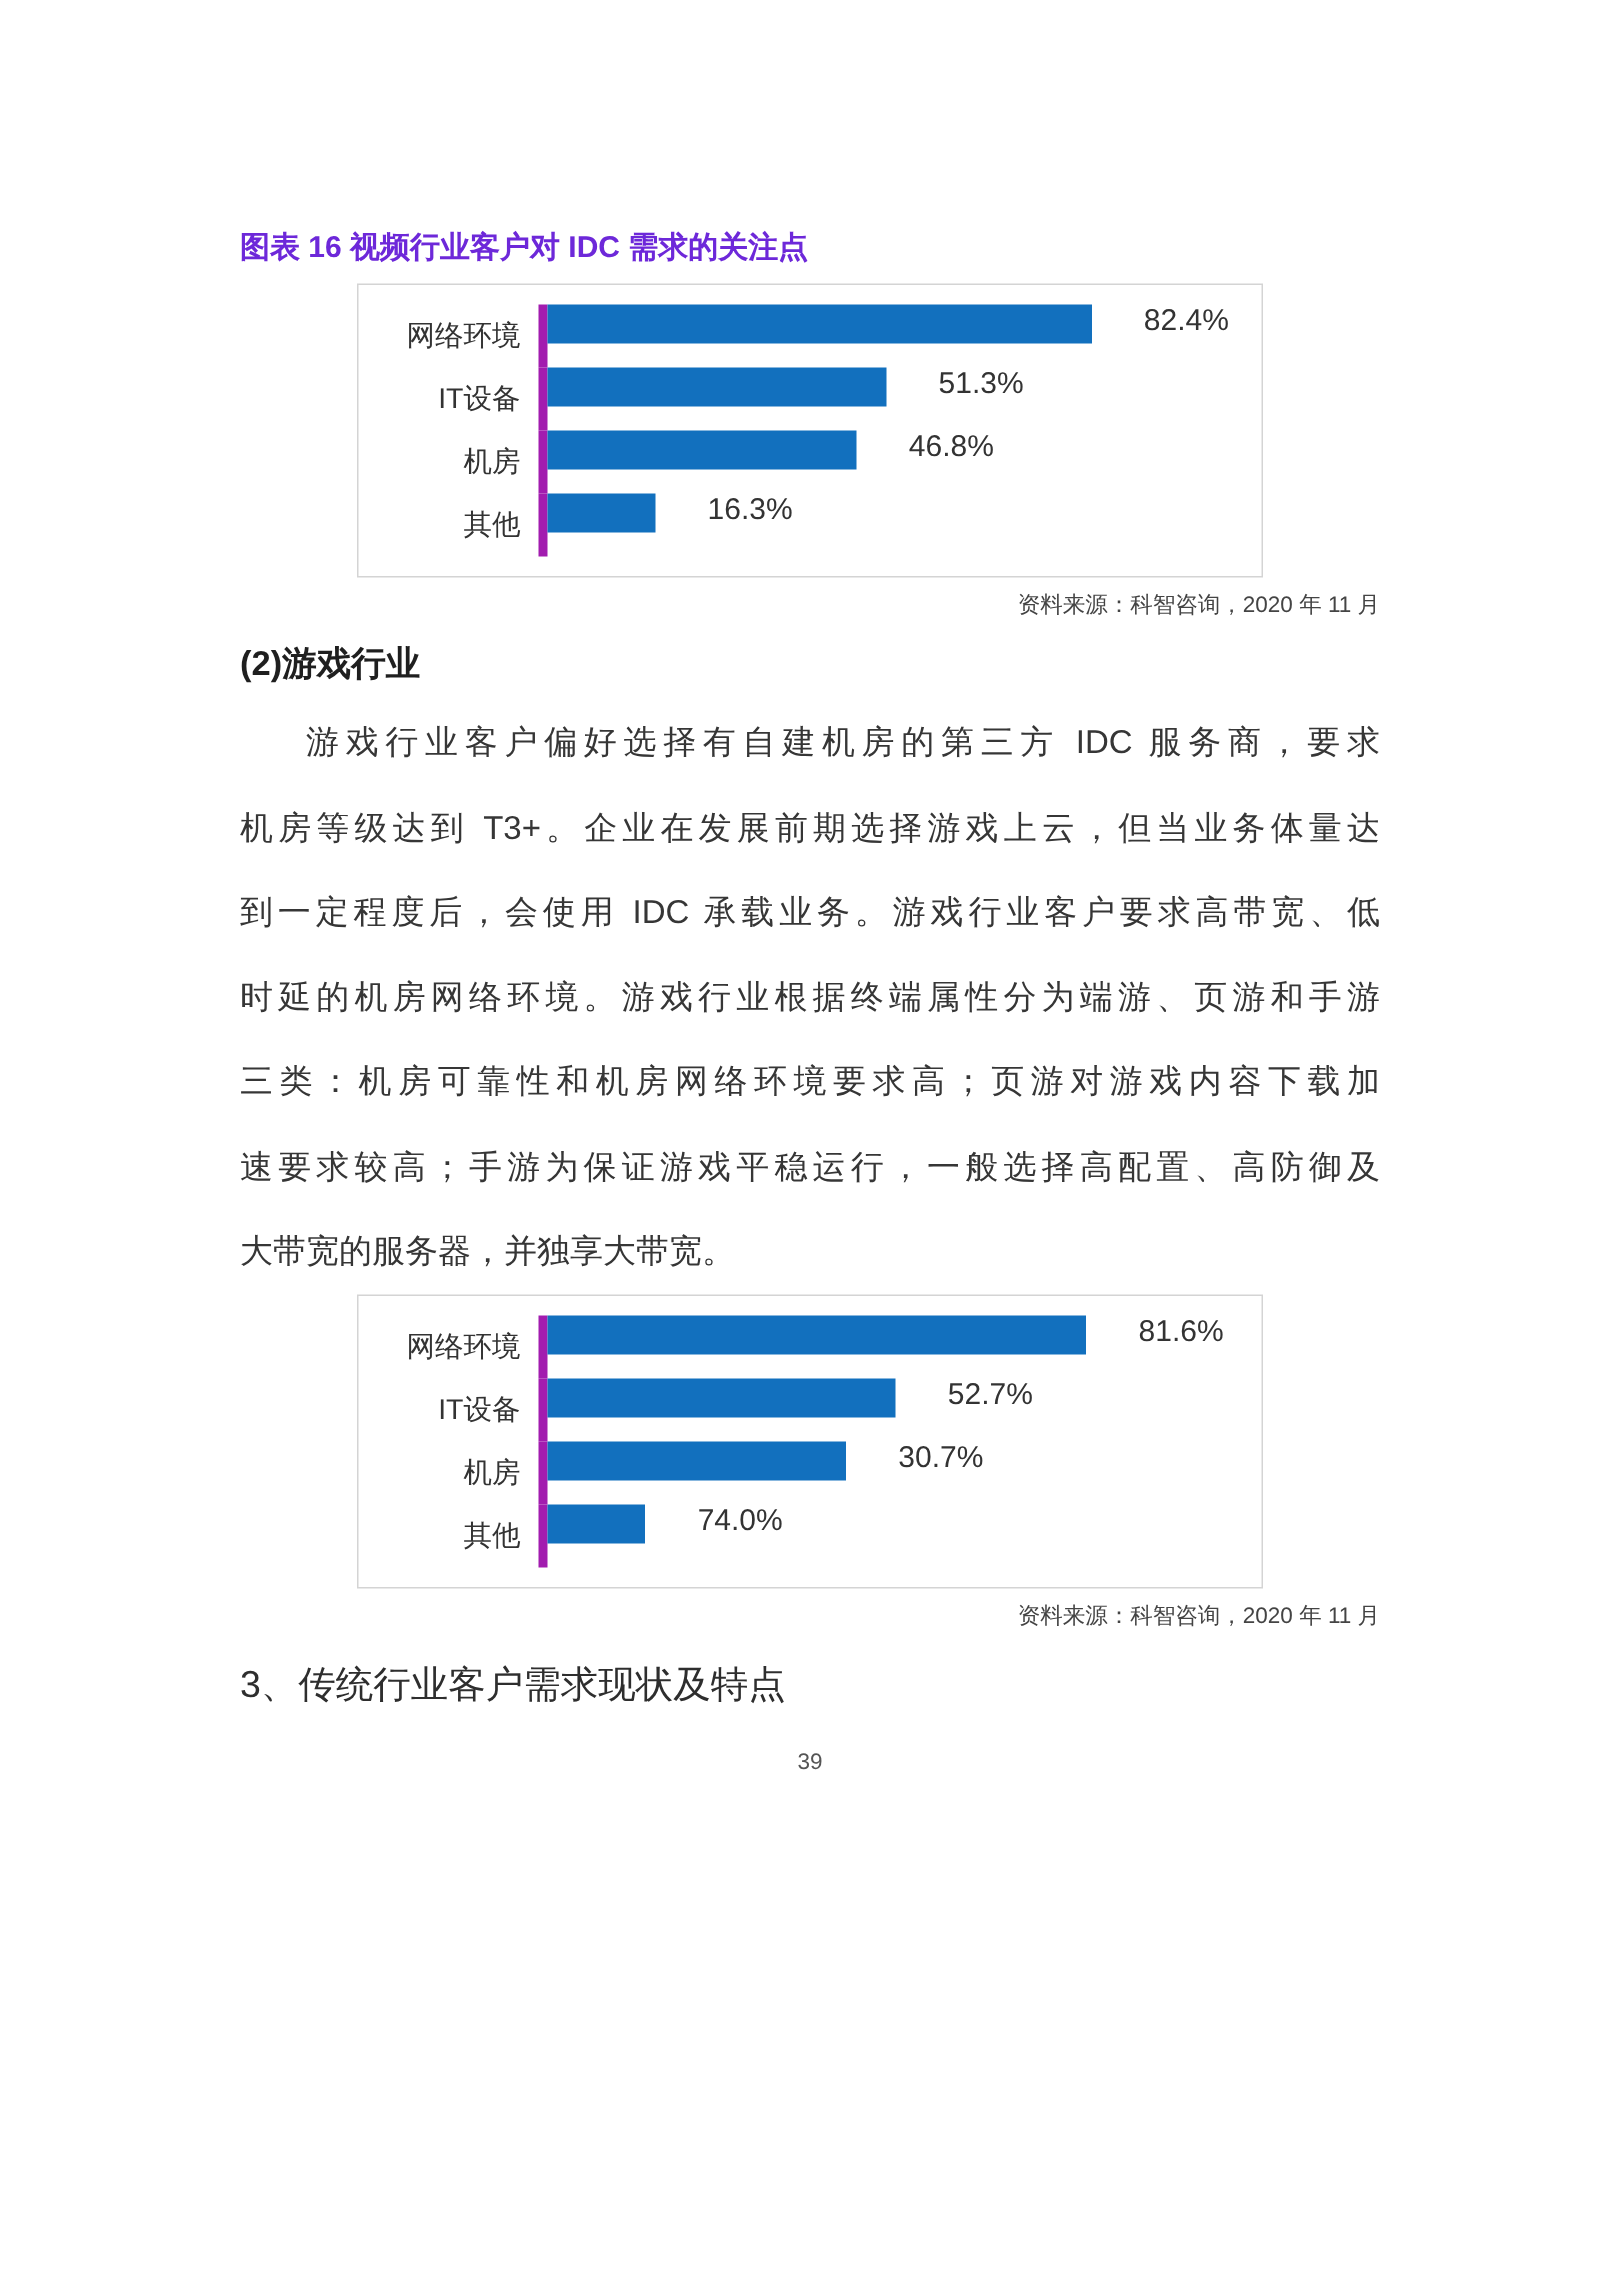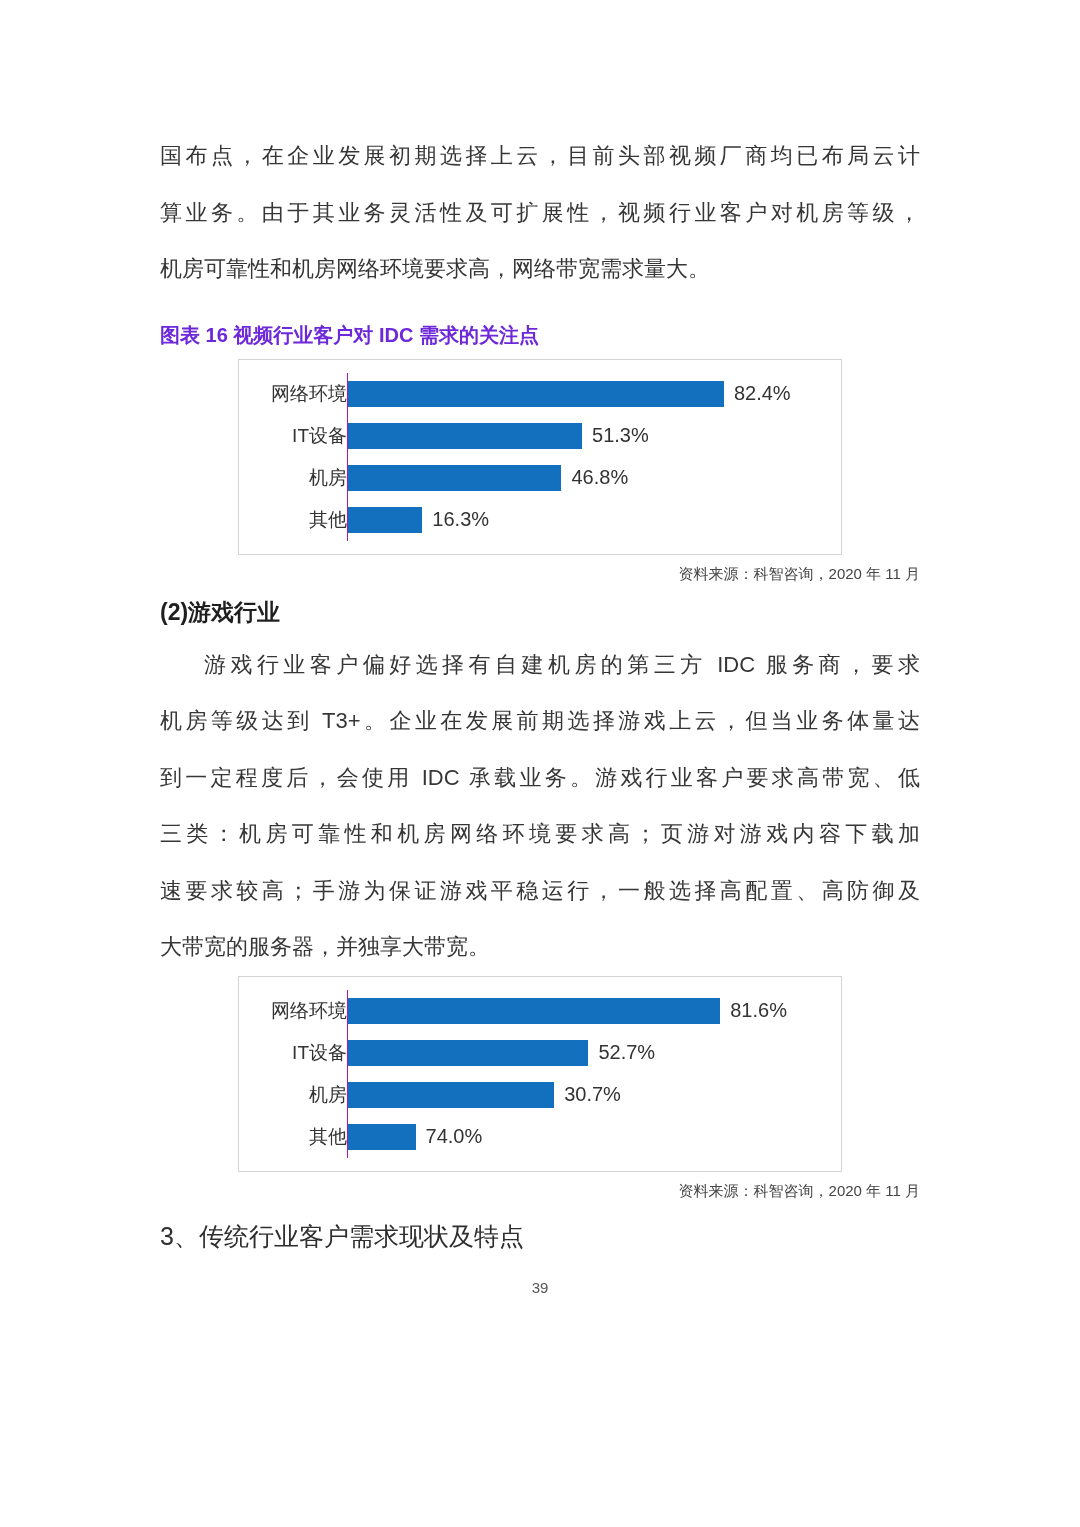--- a/index.html
+++ b/index.html
@@ -50,30 +50,31 @@
   .chart-row {
     display: flex;
     align-items: center;
     height: 42px;
     flex: 1;
   }
   .cat-label {
     width: 92px;
     flex-shrink: 0;
     text-align: right;
+    padding-right: 12px;
     font-size: 19px;
     color: #333333;
     white-space: nowrap;
   }
   .plot-cell {
     flex: 1;
     height: 100%;
-    border-left: 1px solid #a21caf;
+    border-left: 6px solid #a21caf;
     display: flex;
-    align-items: center;
+    gap: 25px;
   }
   .bar { height: 26px; background: #1270BE; }
   .val-label {
     margin-left: 10px;
     font-size: 20px;
     color: #333333;
     white-space: nowrap;
   }
   .source {
     text-align: right;
@@ -103,25 +104,20 @@
     color: #555555;
     line-height: 20px;
     margin-top: 22px;
   }
 </style>
 </head>
 <body>
 
 <div class="page">
 
-  <div class="para">
-      <div class="line">国布点，在企业发展初期选择上云，目前头部视频厂商均已布局云计</div>
-      <div class="line">算业务。由于其业务灵活性及可扩展性，视频行业客户对机房等级，</div>
-      <div class="line last">机房可靠性和机房网络环境要求高，网络带宽需求量大。</div>
-    </div>
 
   <div class="chart-title">图表 16 视频行业客户对 IDC 需求的关注点</div>
 
   <div class="chart-box">
       <div class="chart-row">
         <div class="cat-label">网络环境</div>
         <div class="plot-cell">
           <div class="bar" style="width: 78.4762%; background: rgb(18, 112, 190);"></div>
           <span class="val-label">82.4%</span>
         </div>
@@ -150,20 +146,21 @@
     </div>
 
   <div class="source">资料来源：科智咨询，2020 年 11 月</div>
 
   <div class="heading-2">(2)游戏行业</div>
 
   <div class="para para-2">
       <div class="line indent">游戏行业客户偏好选择有自建机房的第三方 IDC 服务商，要求</div>
       <div class="line">机房等级达到 T3+。企业在发展前期选择游戏上云，但当业务体量达</div>
       <div class="line">到一定程度后，会使用 IDC 承载业务。游戏行业客户要求高带宽、低</div>
+      <div class="line">时延的机房网络环境。游戏行业根据终端属性分为端游、页游和手游</div>
       <div class="line">三类：机房可靠性和机房网络环境要求高；页游对游戏内容下载加</div>
       <div class="line">速要求较高；手游为保证游戏平稳运行，一般选择高配置、高防御及</div>
       <div class="line last">大带宽的服务器，并独享大带宽。</div>
     </div>
 
 
   <div class="chart-box">
       <div class="chart-row">
         <div class="cat-label">网络环境</div>
         <div class="plot-cell">

